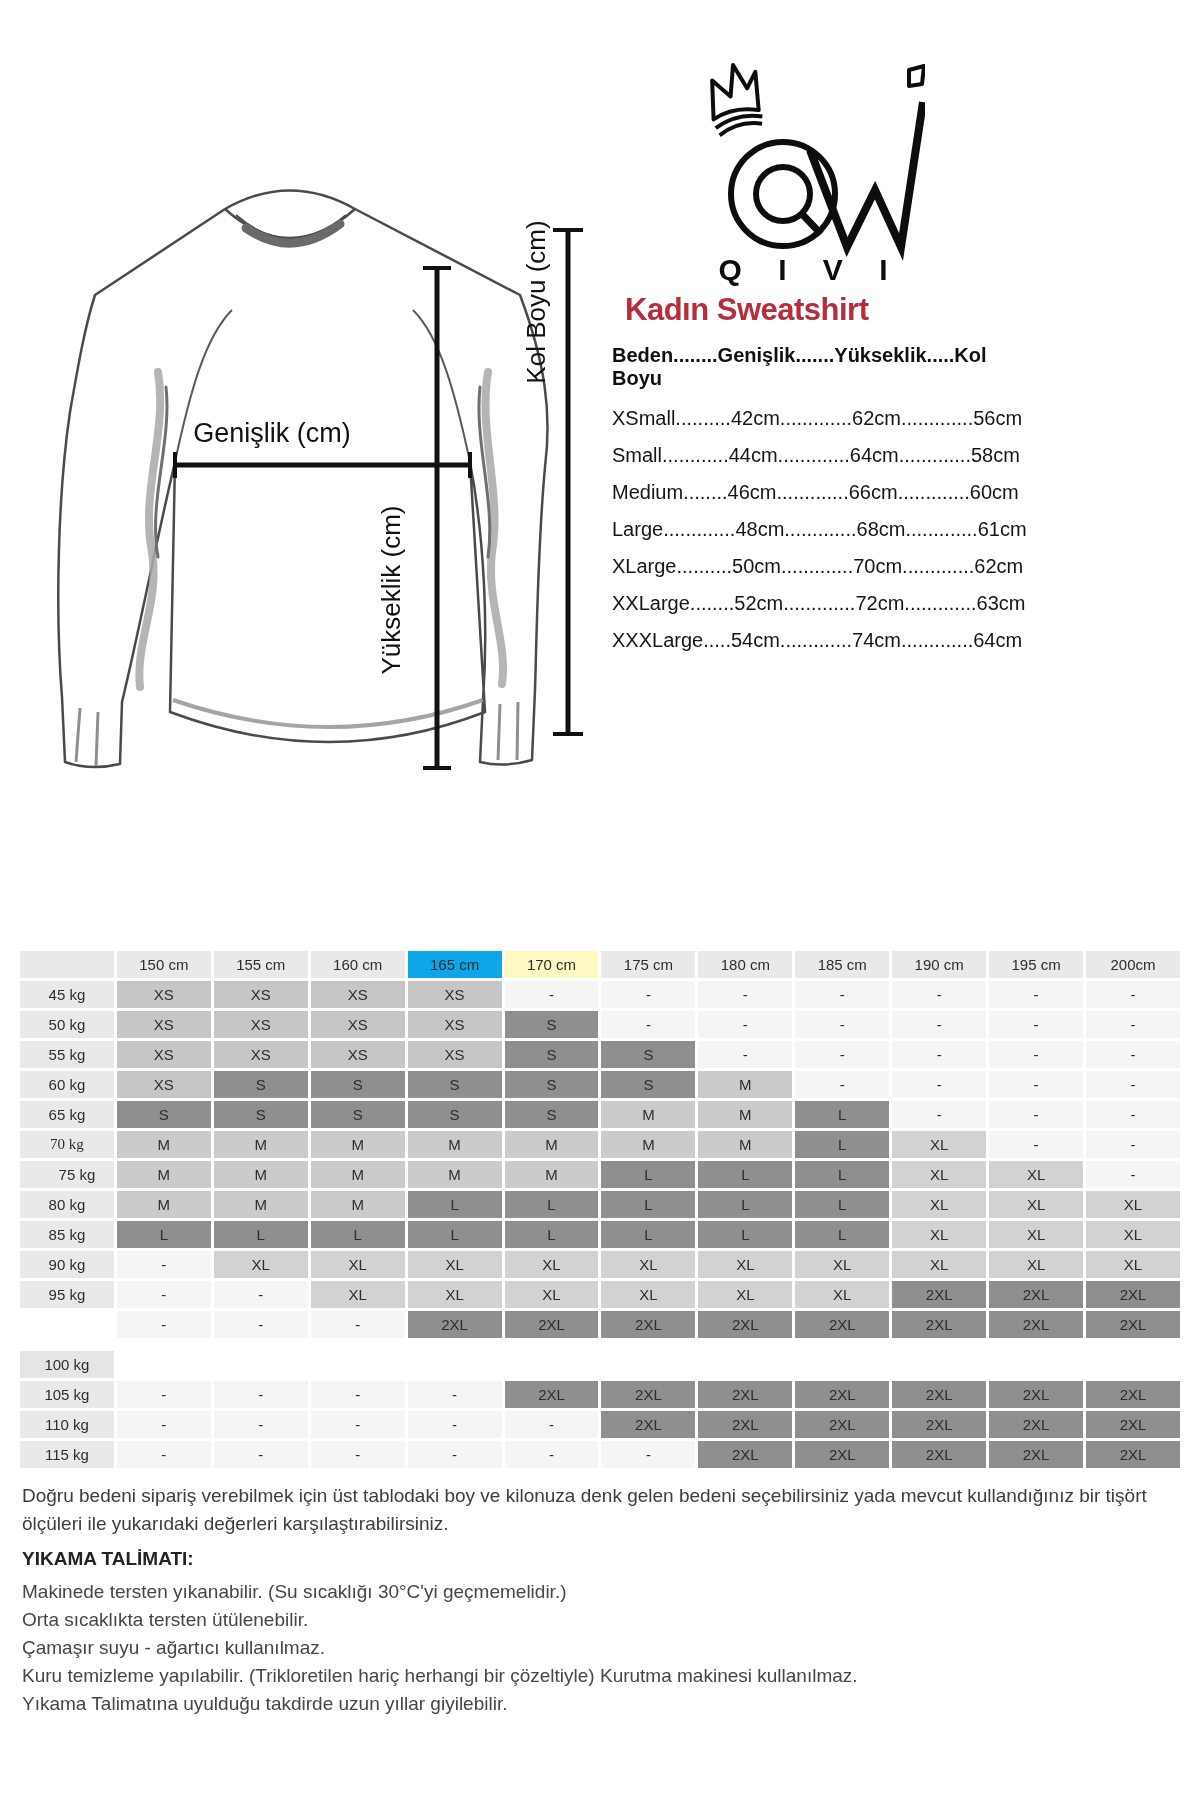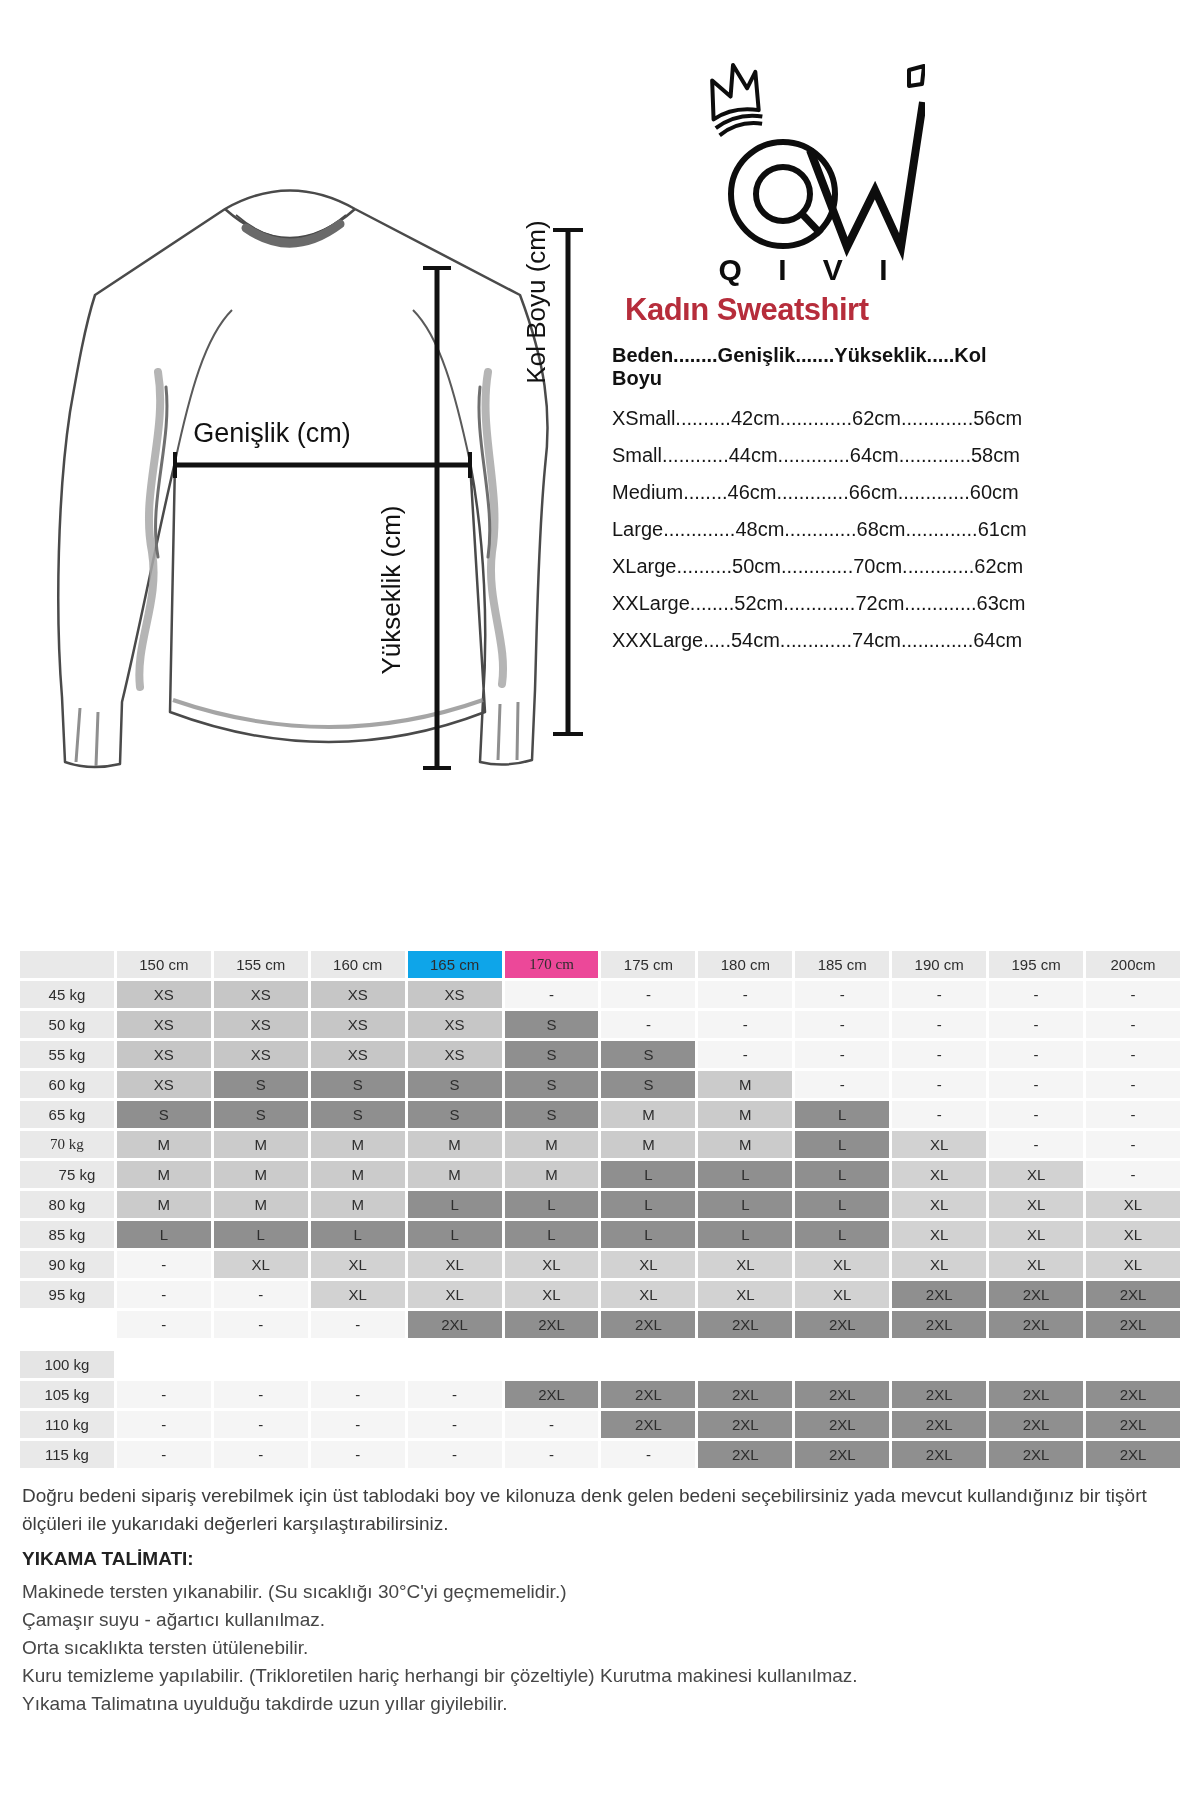--- a/index.html
+++ b/index.html
@@ -139,21 +139,21 @@
       </div>
   </div>
 
 
   <div id="size-matrix">
       <div class="cell" style="background: rgb(233, 233, 233);"></div>
       <div class="cell" style="background: rgb(233, 233, 233);">150 cm</div>
       <div class="cell" style="background: rgb(233, 233, 233);">155 cm</div>
       <div class="cell" style="background: rgb(233, 233, 233);">160 cm</div>
       <div class="cell" style="background: #0ea5e9;">165 cm</div>
-      <div class="cell" style="background: #ec4899; font-family: Liberation Serif, serif;">170 cm</div>
+      <div class="cell" style="background: #fef9c3;">170 cm</div>
       <div class="cell" style="background: rgb(233, 233, 233);">175 cm</div>
       <div class="cell" style="background: rgb(233, 233, 233);">180 cm</div>
       <div class="cell" style="background: rgb(233, 233, 233);">185 cm</div>
       <div class="cell" style="background: rgb(233, 233, 233);">190 cm</div>
       <div class="cell" style="background: rgb(233, 233, 233);">195 cm</div>
       <div class="cell" style="background: rgb(233, 233, 233);">200cm</div>
       <div class="cell" style="background: rgb(233, 233, 233);">45 kg</div>
       <div class="cell" style="background: rgb(198, 198, 198);">XS</div>
       <div class="cell" style="background: rgb(198, 198, 198);">XS</div>
       <div class="cell" style="background: rgb(198, 198, 198);">XS</div>
@@ -332,19 +332,19 @@
       <div class="cell" style="background: rgb(143, 143, 143);">2XL</div>
       <div class="cell" style="background: rgb(143, 143, 143);">2XL</div>
       <div class="cell" style="background: rgb(143, 143, 143);">2XL</div>
       <div class="cell" style="background: rgb(143, 143, 143);">2XL</div>
     </div>
 
   <div id="footer-intro">Doğru bedeni sipariş verebilmek için üst tablodaki boy ve kilonuza denk gelen bedeni seçebilirsiniz yada mevcut kullandığınız bir tişört ölçüleri ile yukarıdaki değerleri karşılaştırabilirsiniz.</div>
   <div id="washing-title">YIKAMA TALİMATI:</div>
   <div id="washing-lines">
       <div class="washing-line">Makinede tersten yıkanabilir. (Su sıcaklığı 30°C'yi geçmemelidir.)</div>
+      <div class="washing-line">Orta sıcaklıkta tersten ütülenebilir.</div>
       <div class="washing-line">Çamaşır suyu - ağartıcı kullanılmaz.</div>
-      <div class="washing-line">Orta sıcaklıkta tersten ütülenebilir.</div>
       <div class="washing-line">Kuru temizleme yapılabilir. (Trikloretilen hariç herhangi bir çözeltiyle) Kurutma makinesi kullanılmaz.</div>
       <div class="washing-line">Yıkama Talimatına uyulduğu takdirde uzun yıllar giyilebilir.</div>
     </div>
 
 </div>
 
 </body></html>

